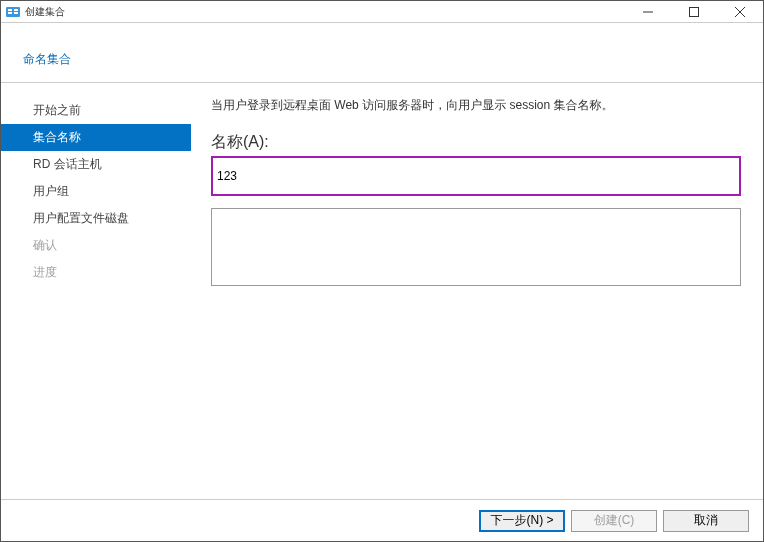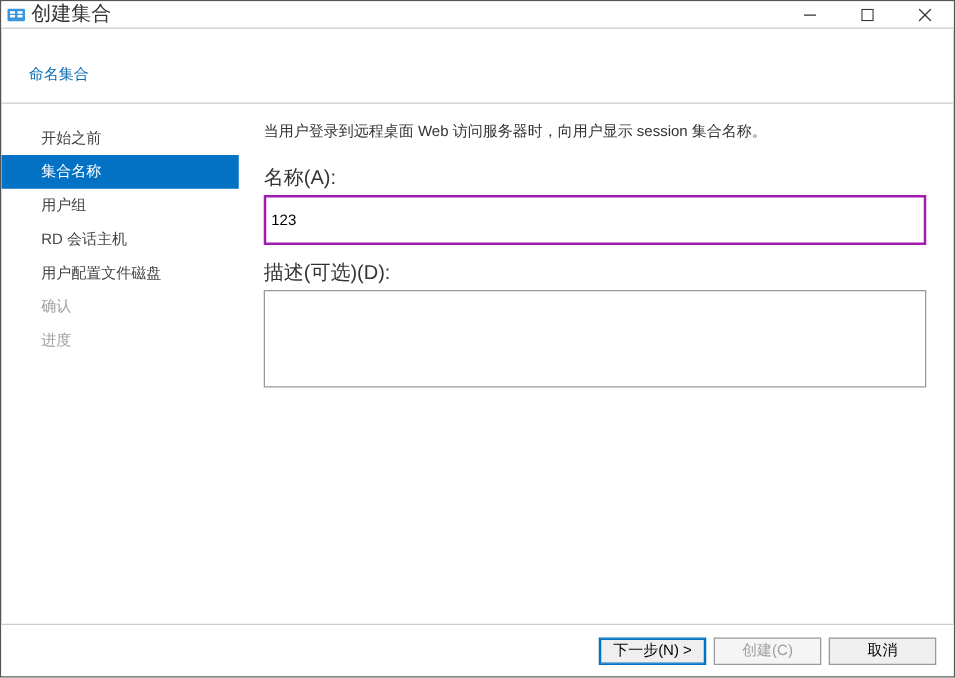--- a/index.html
+++ b/index.html
@@ -30,21 +30,21 @@
       display: flex;
       align-items: center;
       gap: 4px;
     }
     .titlebar-icon {
       width: 16px;
       height: 16px;
       display: inline-block;
     }
     .titlebar-title {
-      font-size: 16px;
+      font-size: 10px;
       color: #333;
     }
     .window-controls {
       display: flex;
       height: 100%;
     }
     .win-btn {
       width: 46px;
       height: 22px;
       display: flex;
@@ -202,37 +202,36 @@
 <div class="content-wrapper">
   <div class="header-section">
     <h1 class="page-title">命名集合</h1>
   </div>
   <div class="header-divider"></div>
 
   <div class="main-area">
     <div class="sidebar">
       <div class="sidebar-item">开始之前</div>
       <div class="sidebar-item active">集合名称</div>
+      <div class="sidebar-item">RD 会话主机</div>
       <div class="sidebar-item">用户组</div>
-      <div class="sidebar-item">RD 会话主机</div>
       <div class="sidebar-item">用户配置文件磁盘</div>
       <div class="sidebar-item disabled">确认</div>
       <div class="sidebar-item disabled">进度</div>
     </div>
 
     <div class="form-area">
       <p class="form-description">当用户登录到远程桌面 Web 访问服务器时，向用户显示 session 集合名称。</p>
 
       <div class="form-group">
         <label class="form-label">名称(A):</label>
         <input type="text" class="text-input" value="123" style="">
       </div>
 
       <div class="form-group">
-        <label class="form-label">描述(可选)(D):</label>
         <textarea class="textarea-input" style=""></textarea>
       </div>
     </div>
   </div>
 
   <div class="footer">
     <button class="footer-btn primary">下一步(N) &gt;</button>
     <button class="footer-btn" disabled="">创建(C)</button>
     <button class="footer-btn">取消</button>
   </div>

